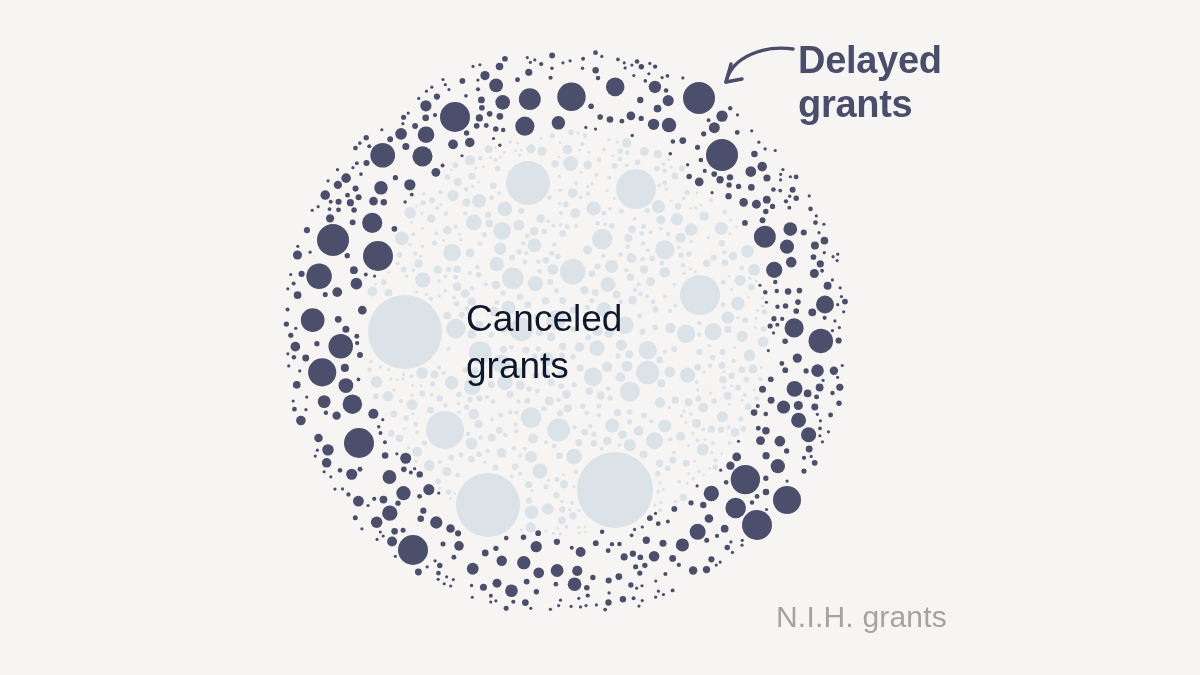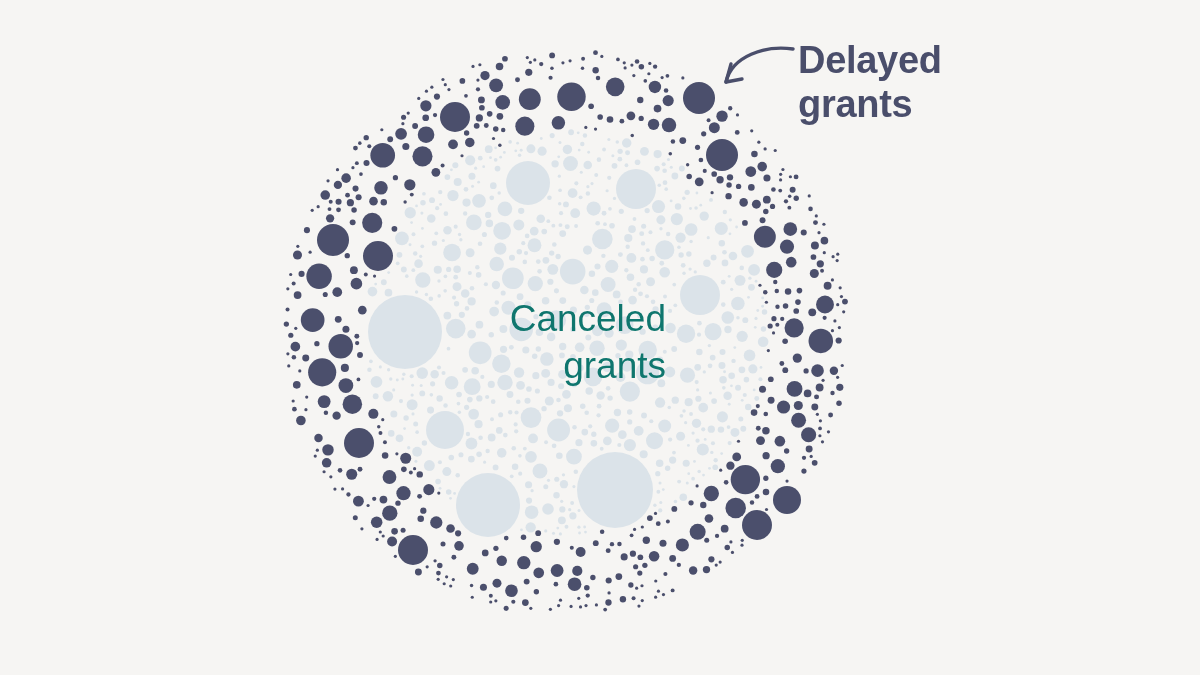--- a/index.html
+++ b/index.html
@@ -40,26 +40,26 @@
     color: #4a4e6b;
     letter-spacing: -0.3px;
     white-space: pre-line;
     user-select: none;
   }
   .label-canceled {
     position: absolute;
     left: 466px;
     top: 296px;
     width: 200px;
-    text-align: right;
+    text-align: left;
     font-family: "Liberation Sans", sans-serif;
     font-size: 37px;
     font-weight: normal;
     line-height: 1.27;
-    color: #0f766e;
+    color: #0f172a;
     white-space: pre-line;
     user-select: none;
   }
   .label-source {
     position: absolute;
     left: 776px;
     top: 600px;
     font-family: "Liberation Sans", sans-serif;
     font-size: 30px;
     font-weight: normal;
@@ -1257,14 +1257,15 @@
     <g id="arrow-layer">
       <path id="arrow-path" fill="none" stroke-width="3.4" stroke-linecap="round" d="M 793 49 C 765 45 , 732 56 , 726 82" stroke="#4a4e6b"></path>
       <path id="arrow-head" fill="none" stroke-width="3.4" stroke-linecap="round" stroke-linejoin="round" d="M 742 79 L 726 82 L 731 64" stroke="#4a4e6b"></path>
     </g>
   </svg>
 
   <div class="label-delayed">Delayed
 grants</div>
   <div class="label-canceled">Canceled
 grants</div>
+  <div class="label-source">N.I.H. grants</div>
 
 </div>
 
 </body></html>

